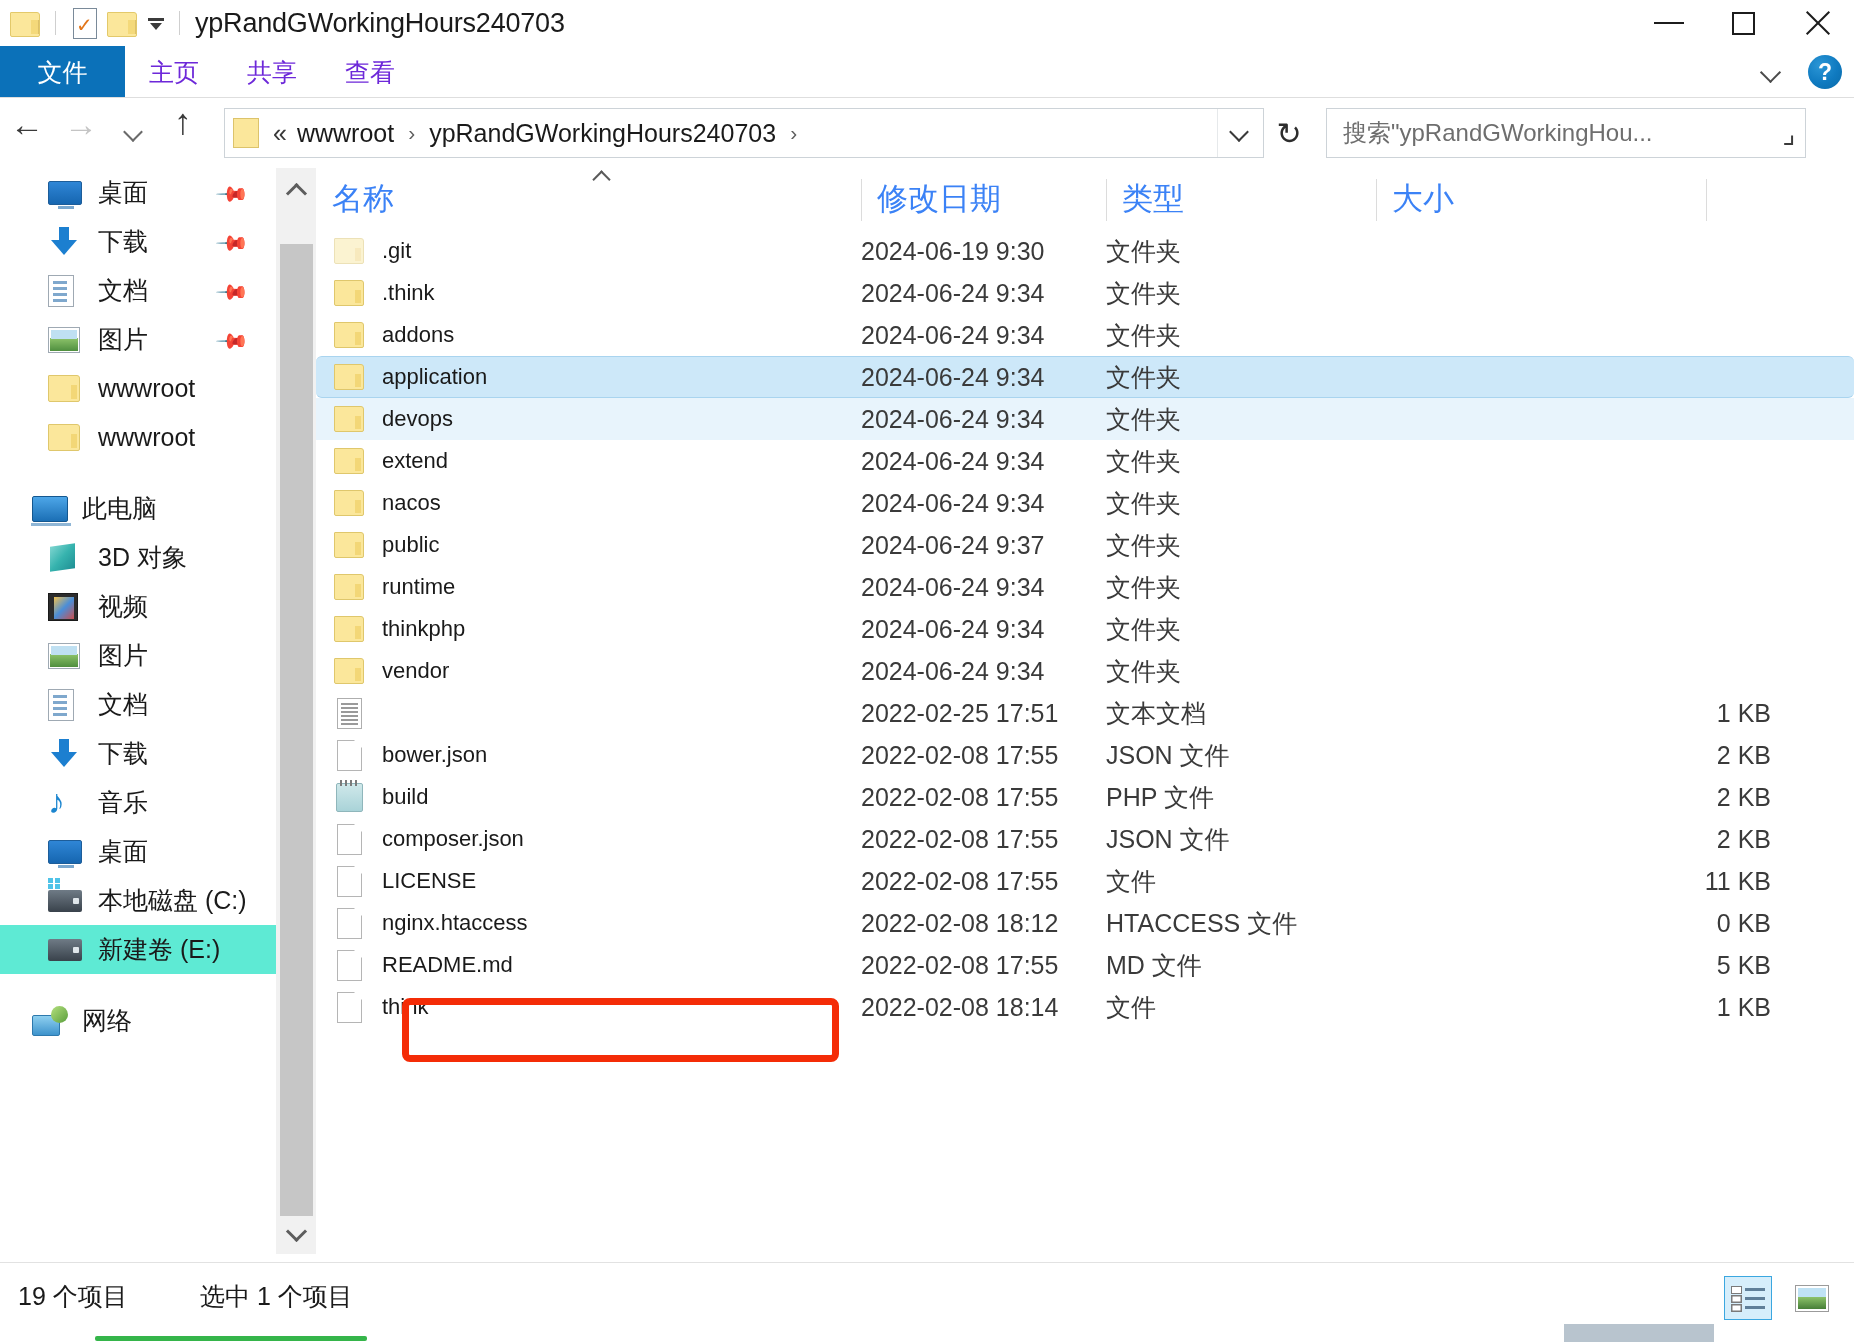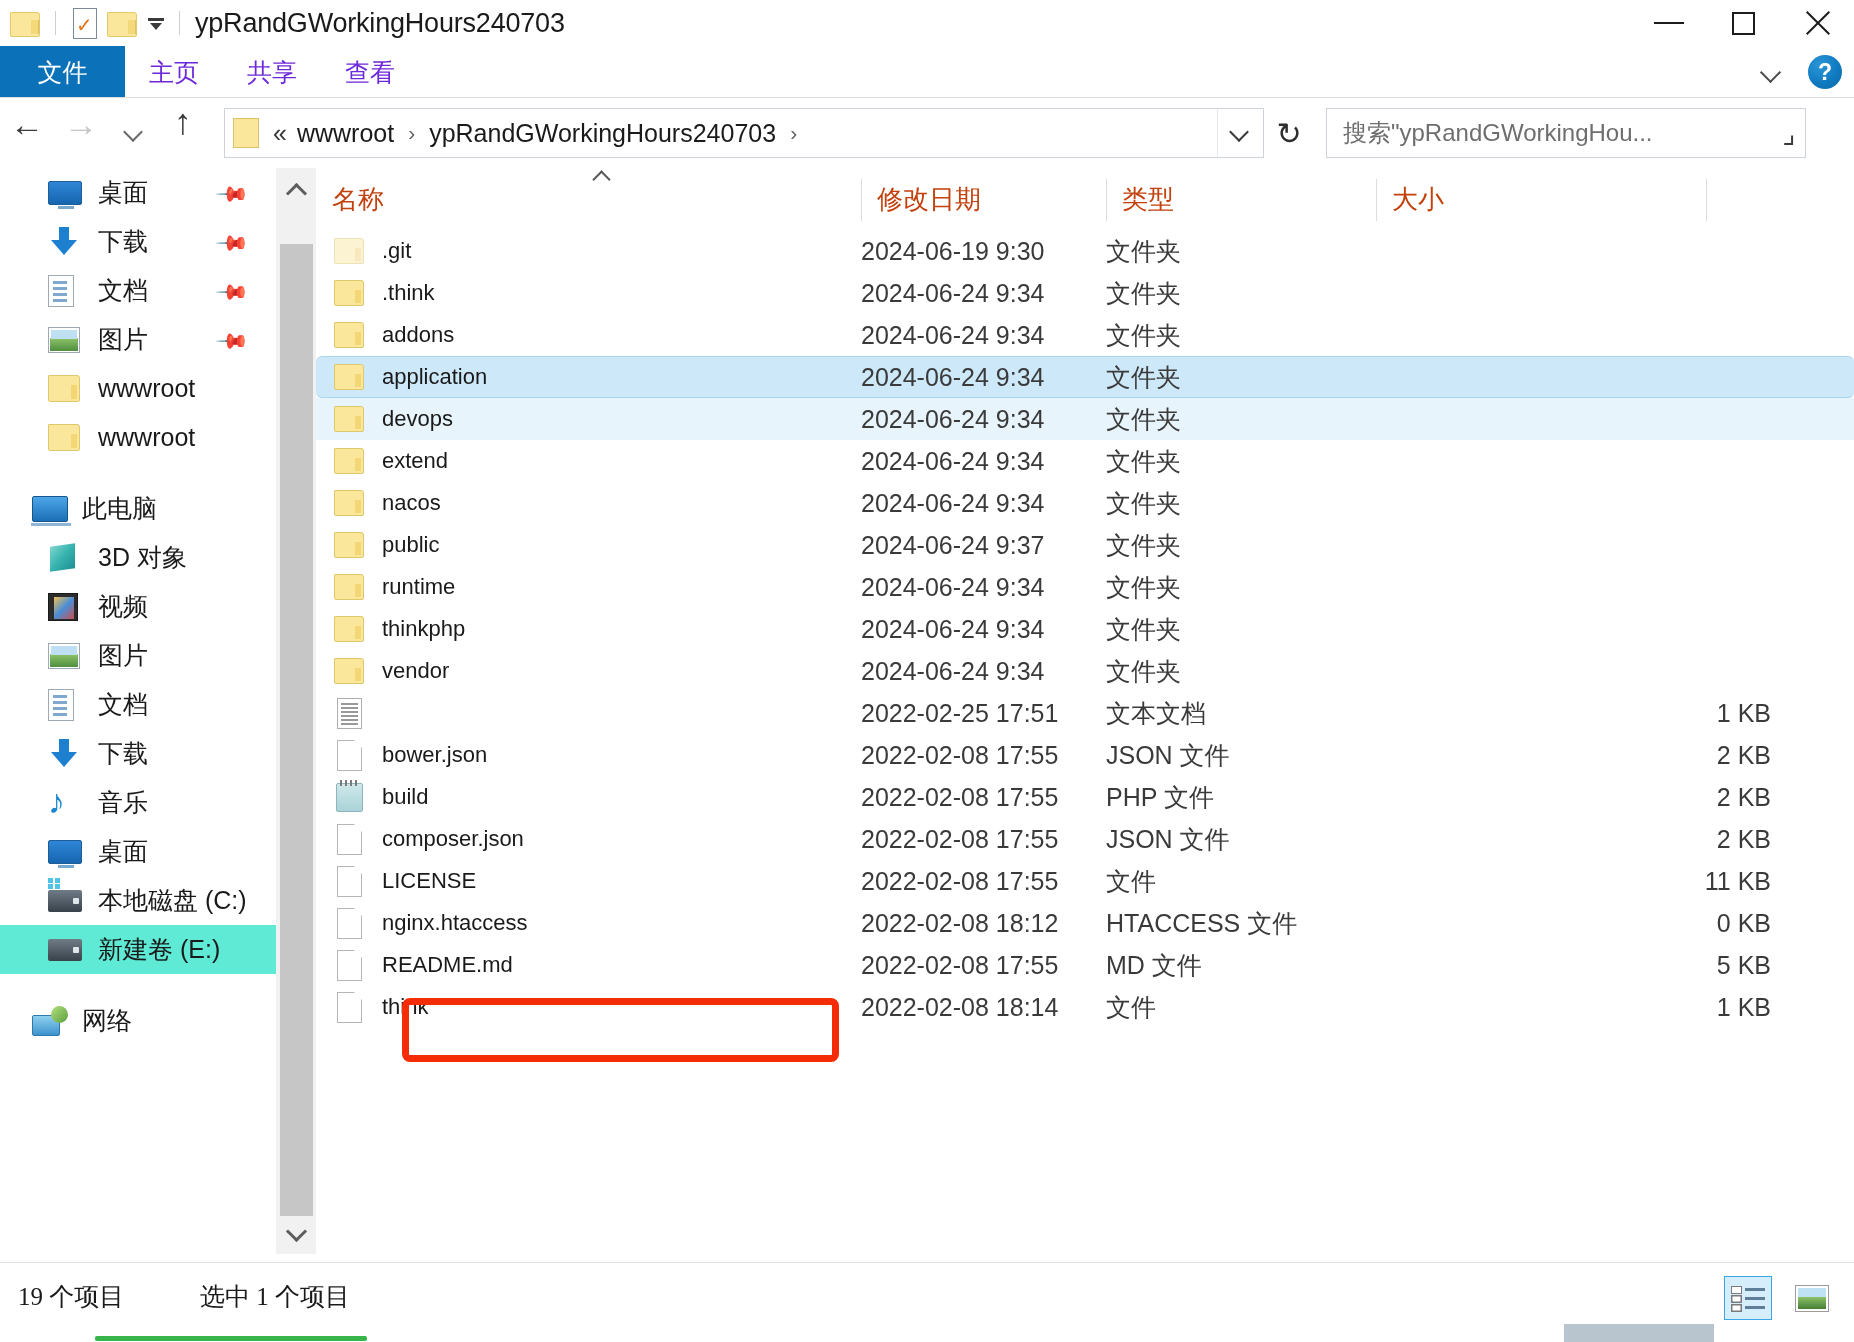--- a/index.html
+++ b/index.html
@@ -200,21 +200,21 @@
   .chv-s { position:relative; width:22px; height:14px; }
   .chv-s.up::before{content:"";position:absolute;left:4px;top:4px;width:12px;height:12px;border-left:3px solid #5d5d5d;border-top:3px solid #5d5d5d;transform:rotate(45deg);}
   .chv-s.dn::before{content:"";position:absolute;left:4px;top:-2px;width:12px;height:12px;border-right:3px solid #5d5d5d;border-bottom:3px solid #5d5d5d;transform:rotate(45deg);}
   .sb-thumb { position:absolute; left:4px; top:76px; width:33px; height:972px; background:#c6c6c6; }
 
   
   .content { position:absolute; left:316px; top:168px; width:1538px; height:1086px; background:#fff; }
   .colhdr { position:absolute; left:0; top:0; width:1538px; height:62px; background:#fff; }
   .colhdr .ch {
     position:absolute; top:0; height:62px; display:flex; align-items:center;
-    font-size:26px; color:#c2410c; padding-left:16px;font-family:Liberation Mono, monospace;
+    font-size:31px; color:#3b82f6; padding-left:16px;font-family:Liberation Mono, monospace;
   }
   .ch-div { position:absolute; top:11px; width:1px; height:42px; background:#dcdcdc; }
   .sort-caret { position:absolute; left:276px; top:2px; width:20px; height:12px; }
   .sort-caret::before{
     content:""; position:absolute; left:3px; top:3px; width:11px; height:11px;
     border-left:2.5px solid #5a5a5a; border-top:2.5px solid #5a5a5a; transform:rotate(45deg);
   }
   .rows { position:absolute; left:0; top:62px; width:1538px; }
   .row { position:relative; height:42px; display:flex; align-items:center; }
   .row.sel-strong { background:#cde8f9; border-top:1px solid #a9d4ef; border-bottom:1px solid #a9d4ef; height:42px;border-radius:6px;}
@@ -250,21 +250,21 @@
   .annot {
     position:absolute; left:86px; top:830px; width:437px; height:64px;
     border:7px solid #f42c07; border-radius:8px; pointer-events:none; z-index:5;
   }
 
   
   .statusbar {
     position:absolute; left:0; top:1262px; width:1854px; height:80px; background:#fff;
   }
   .sb-top-line { position:absolute; left:0; top:0; width:1854px; height:1px; background:#e2e2e2; }
-  .st-txt { position:absolute; top:18px; font-size:25px; color:#1a1a1a; white-space:nowrap;font-family:Liberation Serif, serif; }
+  .st-txt { position:absolute; top:18px; font-size:25px; color:#1a1a1a; white-space:nowrap; }
   .st-count { left:18px; }
   .st-sel { left:200px; }
   .greenline { position:absolute; left:95px; top:74px; width:272px; height:5px; background:#35b54a; border-radius:2px;}
   .viewtoggles { position:absolute; right:18px; top:14px; display:flex; gap:16px; align-items:center;}
   .vt { width:48px; height:44px; display:flex; align-items:center; justify-content:center; position:relative;}
   .vt.active { background:#d6eefb; border:1.5px solid #3ba7e0; }
   .vt-details { width:34px; height:26px; position:relative;}
   .vt-details::before{
     content:""; position:absolute; left:0; top:1px; width:9px; height:6px; background:#fff; border:1.5px solid #7a7a7a;
     box-shadow:0 9px 0 -1.5px #fff, 0 9px 0 #7a7a7a, 0 18px 0 -1.5px #fff, 0 18px 0 #7a7a7a;

